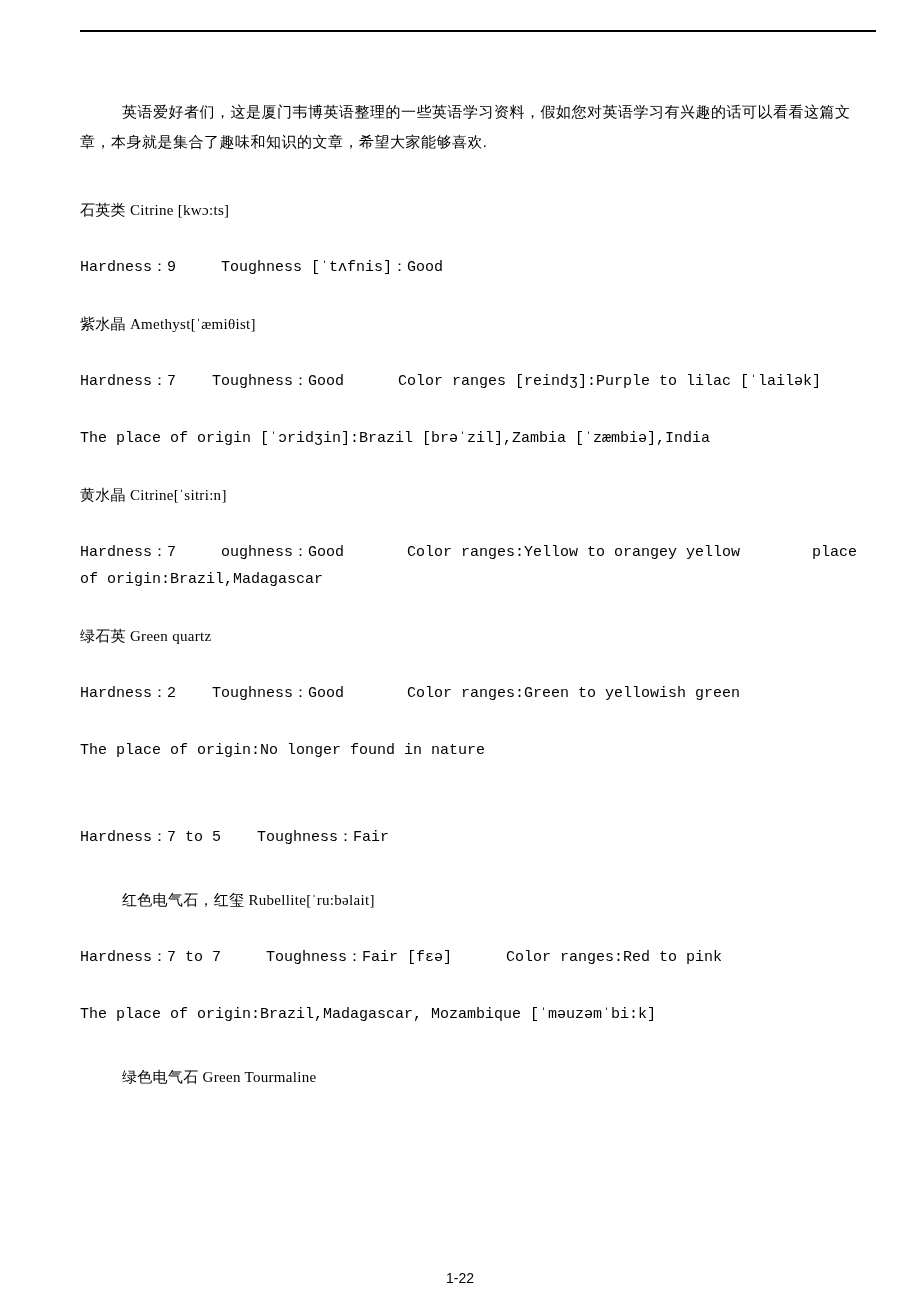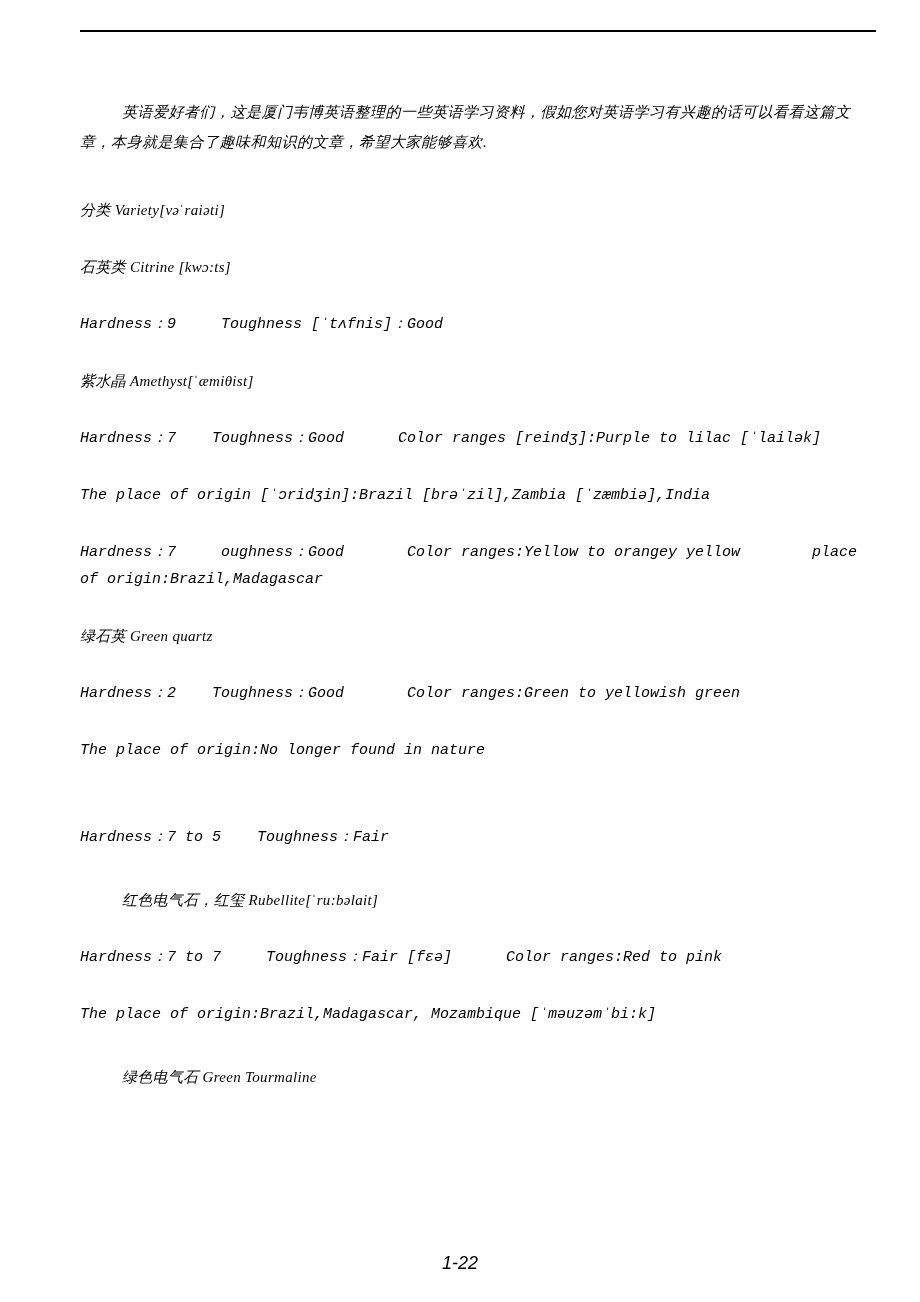--- a/index.html
+++ b/index.html
@@ -11,21 +11,20 @@
       background: #ffffff;
       width: 920px;
       margin: 0 auto;
       font-family: "SimSun", "宋体", serif;
       color: #000000;
     }
     .page {
       padding: 30px 44px 20px 80px;
       min-height: 1302px;
       position: relative;
-      font-style: italic;
     }
     .top-line {
       border-top: 2px solid #000;
       margin-bottom: 65px;
     }
     .intro {
       font-size: 15px;
       line-height: 2.0;
       text-indent: 2.8em;
       margin-bottom: 40px;
@@ -40,52 +39,52 @@
     }
     .para-indent {
       text-indent: 2.8em;
       margin-top: 36px;
     }
     .spacer {
       height: 30px;
     }
     .page-number {
       position: absolute;
-      bottom: 28px;
+      bottom: 16px;
       left: 0;
       right: 0;
       text-align: center;
-      font-size: 18px;
+      font-size: 14px;
       font-family: Arial, sans-serif;
     }
     .mono {
       font-family: "Courier New", monospace;
       letter-spacing: 0;
     }
   </style>
 </head>
 <body>
 
 <div class="page">
   <div class="top-line"></div>
 
   <p class="intro">英语爱好者们，这是厦门韦博英语整理的一些英语学习资料，假如您对英语学习有兴趣的话可以看看这篇文章，本身就是集合了趣味和知识的文章，希望大家能够喜欢.</p>
 
-  <p class="para">分类 Variety[vəˈraiəti]</p>
 
   <p class="para">石英类 Citrine [kwɔ:ts]</p>
 
   <p class="para mono">Hardness：9     Toughness [ˈtʌfnis]：Good</p>
 
   <p class="para">紫水晶 Amethyst[ˈæmiθist]</p>
 
   <p class="para mono">Hardness：7    Toughness：Good      Color ranges [reindʒ]:Purple to lilac [ˈlailək]</p>
 
   <p class="para mono">The place of origin [ˈɔridʒin]:Brazil [brəˈzil],Zambia [ˈzæmbiə],India</p>
 
+  <p class="para">黄水晶 Citrine[ˈsitri:n]</p>
 
   <p class="para mono">Hardness：7     oughness：Good       Color ranges:Yellow to orangey yellow        place of origin:Brazil,Madagascar</p>
 
   <p class="para">绿石英 Green quartz</p>
 
   <p class="para mono">Hardness：2    Toughness：Good       Color ranges:Green to yellowish green</p>
 
   <p class="para mono">The place of origin:No longer found in nature</p>
 
   <div class="spacer"></div>

